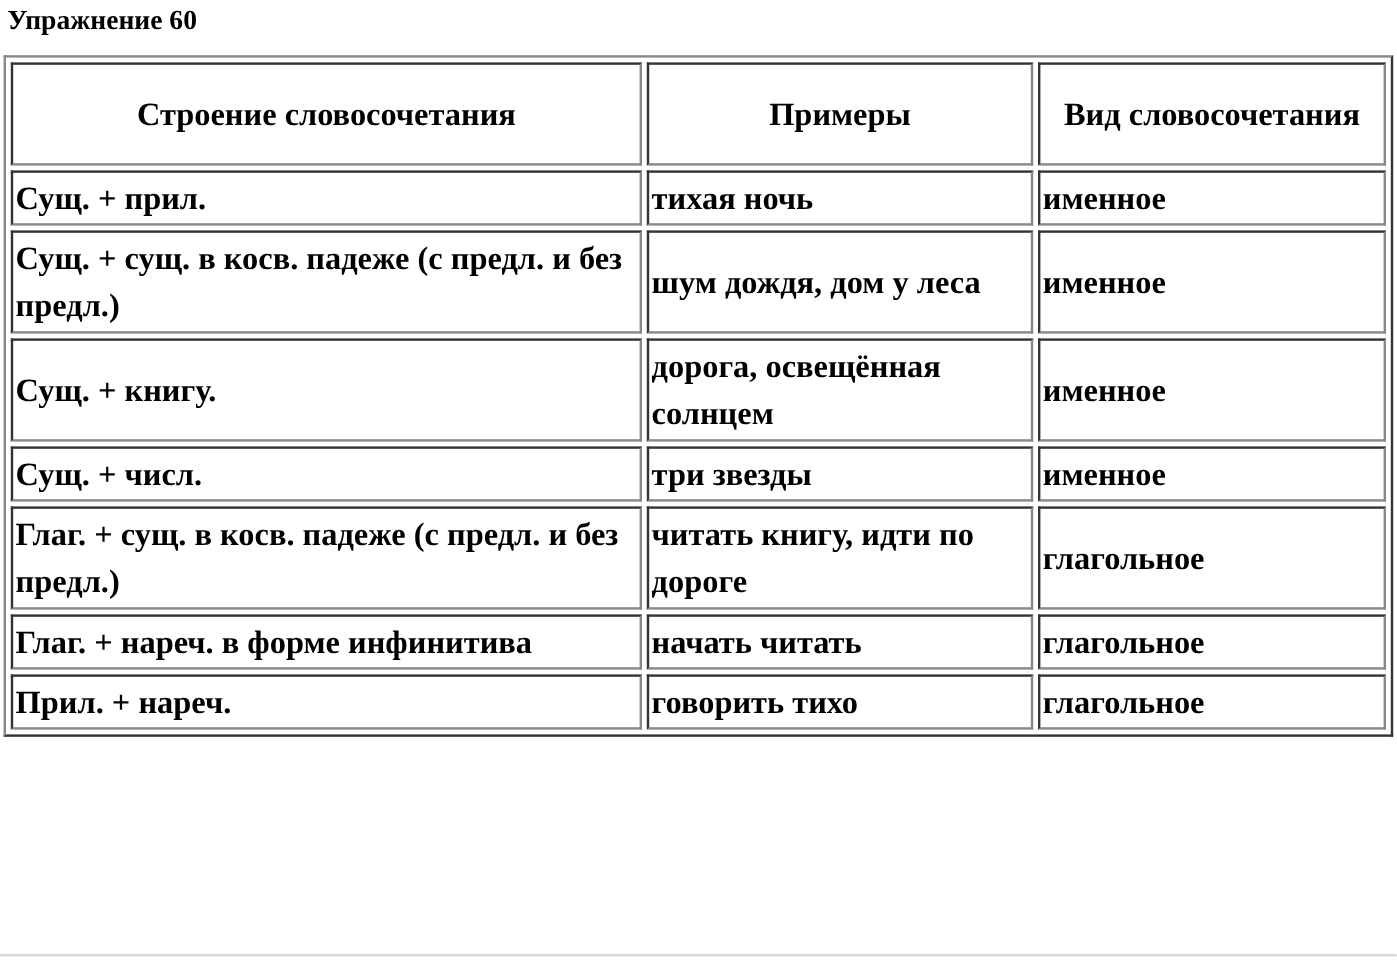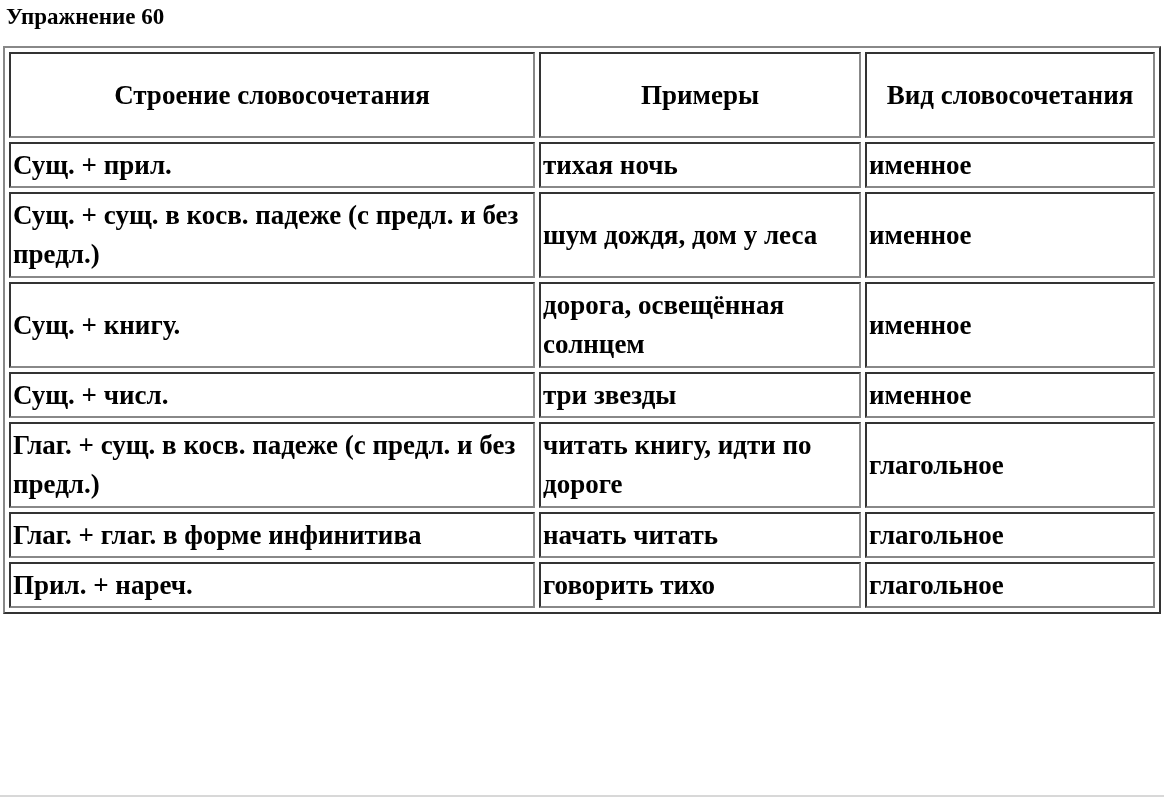--- a/index.html
+++ b/index.html
@@ -110,21 +110,21 @@
       <td>Сущ. + числ.</td>
       <td>три звезды</td>
       <td>именное</td>
     </tr>
     <tr class="double">
       <td>Глаг. + сущ. в косв. падеже (с предл. и без предл.)</td>
       <td>читать книгу, идти по дороге</td>
       <td>глагольное</td>
     </tr>
     <tr class="single">
-      <td>Глаг. + глаг. в форме инфинитива</td>
+      <td>Глаг. + нареч. в форме инфинитива</td>
       <td>начать читать</td>
       <td>глагольное</td>
     </tr>
     <tr class="single">
       <td>Прил. + нареч.</td>
       <td>говорить тихо</td>
       <td>глагольное</td>
     </tr>
   </tbody>
 </table>

